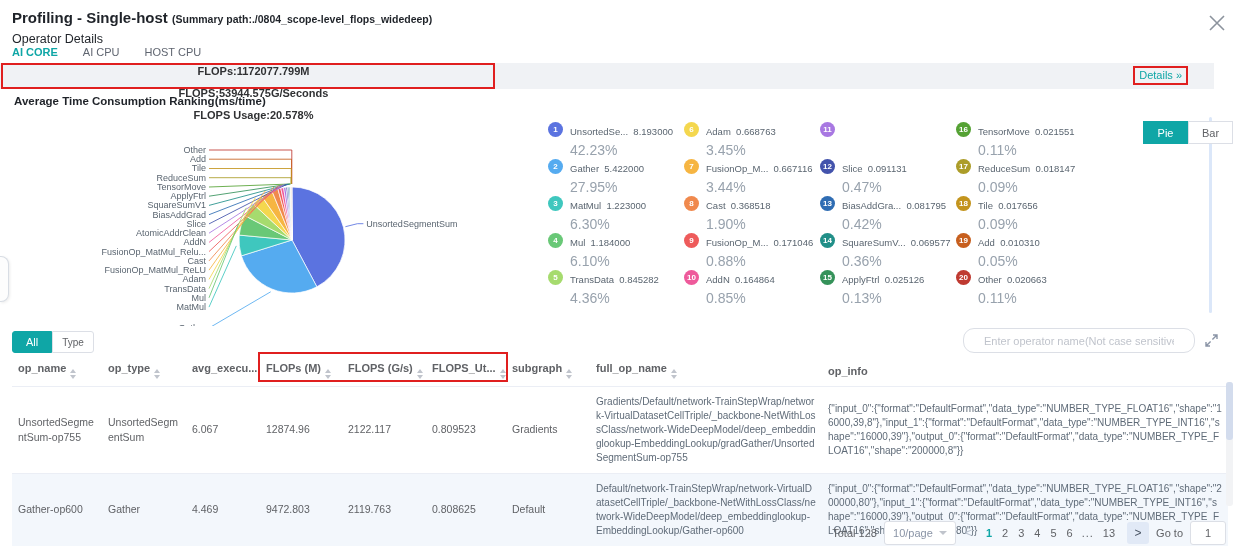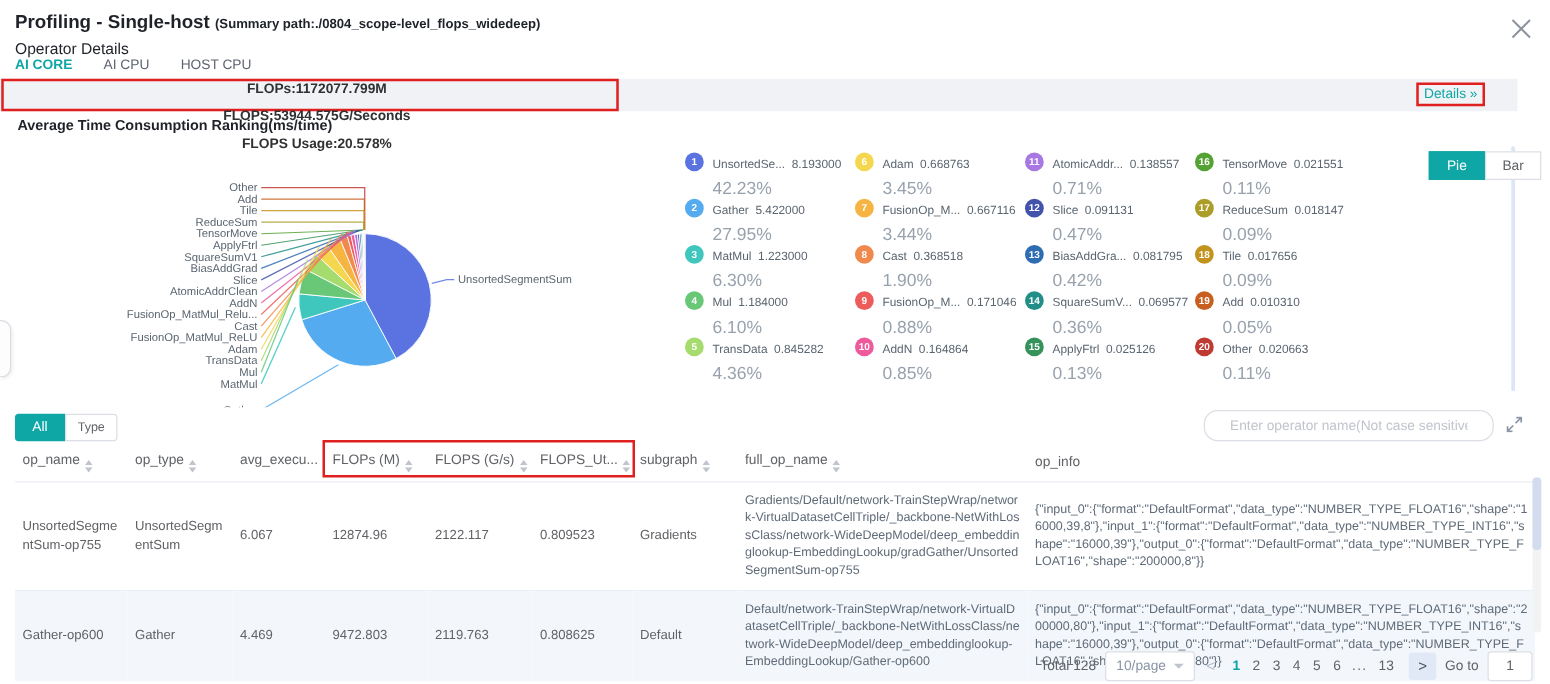--- a/index.html
+++ b/index.html
@@ -59,21 +59,21 @@
   #btn-type { left:52px; top:331px; width:42px; height:22px; background:#fff; color:#606266;
     font-size:10px; border:1px solid #dcdfe6; border-radius:0 3px 3px 0;
     display:flex; align-items:center; justify-content:center; cursor:pointer; }
   #search-input { left:963px; top:328px; width:232px; height:25px; border:1px solid #dcdfe6; border-radius:11px;
     padding:0 20px; font-size:11px; color:#606266; font-family:"Liberation Sans",sans-serif; outline:none; }
   #search-input::placeholder { color:#c0c4cc; }
   #expand-icon { left:1205px; top:333px; cursor:pointer; }
 
   
   #op-table { left:12px; top:355px; width:1216px; border-collapse:collapse; table-layout:fixed; }
-  #op-table th { text-align:left; font-weight:normal; font-size:11px; color:#606266;
+  #op-table th { text-align:left; font-weight:bold; font-size:11px; color:#606266;
     padding:7px 6px; white-space:nowrap; overflow:hidden; }
   #op-table td { font-size:10.5px; color:#606266; padding:8px 6px; vertical-align:middle;
     border-top:1px solid #ebeef5; word-break:break-all; line-height:1.45; }
   #op-table td.small { font-size:10px; color:#5f6b78; line-height:1.4; }
   #op-table tr.striped { background:#f3f7fc; }
   .sorter { display:inline-flex; flex-direction:column; margin-left:4px; vertical-align:-1px; }
   .car { width:0; height:0; border-left:3.5px solid transparent; border-right:3.5px solid transparent; }
   .car.up { border-bottom:4px solid #c0c4cc; margin-bottom:2px; }
   .car.down { border-top:4px solid #c0c4cc; }
   .car.down.active { border-top-color:#0fa6a6; }
@@ -230,21 +230,20 @@
       <div class="legend-item">
         <span class="legend-badge" style="background:#EE5B5B">9</span>
         <span><span class="legend-line1">FusionOp_M...&nbsp;&nbsp;0.171046</span><div class="legend-line2">0.88%</div></span>
       </div>
       <div class="legend-item">
         <span class="legend-badge" style="background:#EE5A9B">10</span>
         <span><span class="legend-line1">AddN&nbsp;&nbsp;0.164864</span><div class="legend-line2">0.85%</div></span>
       </div>
       <div class="legend-item">
         <span class="legend-badge" style="background:#A878E2">11</span>
-        <span><span class="legend-line1">AtomicAddr...&nbsp;&nbsp;0.138557</span><div class="legend-line2">0.71%</div></span>
       </div>
       <div class="legend-item">
         <span class="legend-badge" style="background:#4353AC">12</span>
         <span><span class="legend-line1">Slice&nbsp;&nbsp;0.091131</span><div class="legend-line2">0.47%</div></span>
       </div>
       <div class="legend-item">
         <span class="legend-badge" style="background:#2F6DB3">13</span>
         <span><span class="legend-line1">BiasAddGra...&nbsp;&nbsp;0.081795</span><div class="legend-line2">0.42%</div></span>
       </div>
       <div class="legend-item">

